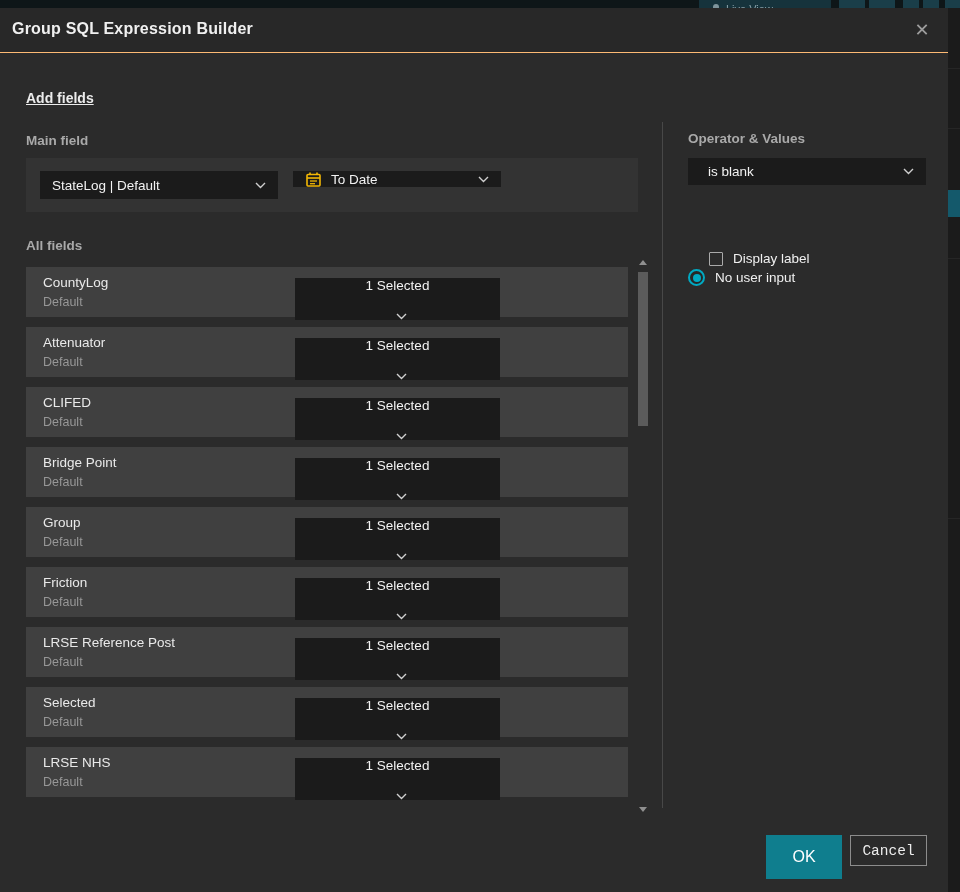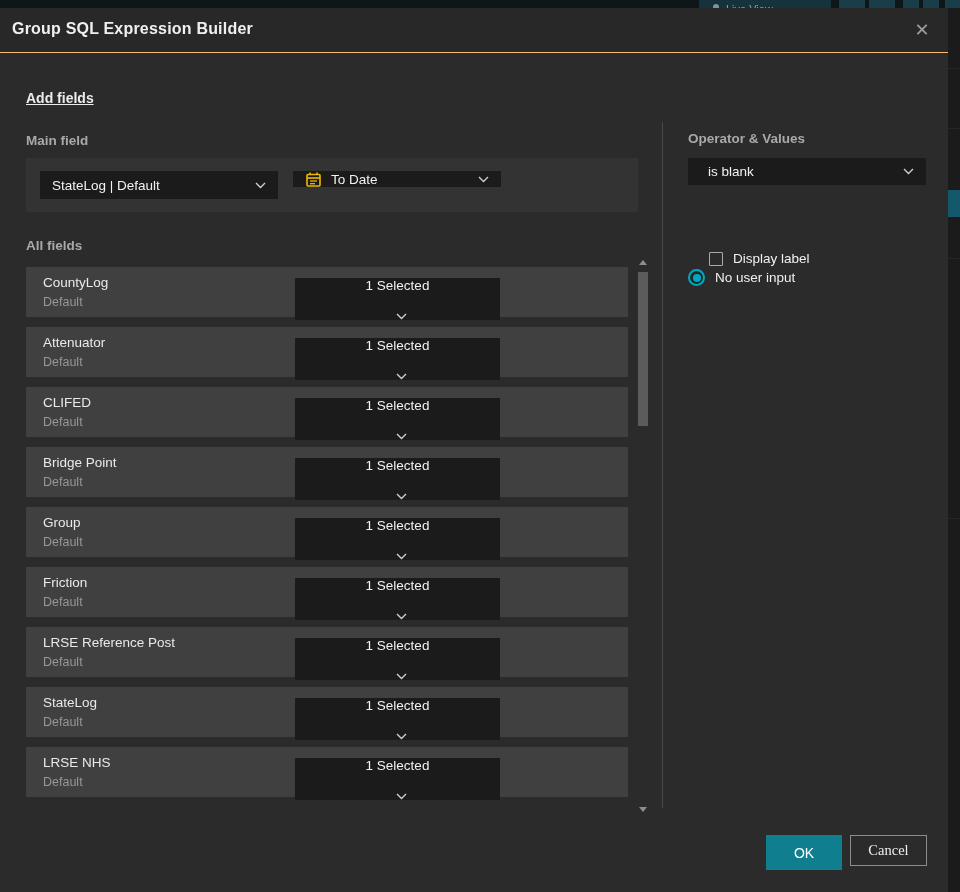--- a/index.html
+++ b/index.html
@@ -77,28 +77,28 @@
   .sel-operator{position:absolute;left:688px;top:150px;width:238px;height:27px;padding-left:20px;}
   .radio-row{position:absolute;left:688px;top:213px;display:flex;align-items:center;gap:10px;cursor:pointer;margin-top:48px;}
   .radio{width:13px;height:13px;border-radius:50%;border:2px solid #00a9c2;position:relative;background:#262626;flex:0 0 auto;}
   .radio.checked::after{content:'';position:absolute;left:2.5px;top:2.5px;width:8px;height:8px;border-radius:50%;background:#00a9c2;}
   .check-row{position:absolute;left:709px;top:243px;display:flex;align-items:center;gap:10px;cursor:pointer;}
   .checkbox{width:14px;height:14px;border:1px solid #aaaaaa;background:transparent;border-radius:1px;box-sizing:border-box;flex:0 0 auto;}
   .ctl-label{font-size:13.5px;color:#f0f0f0;}
 
   
   .btn-ok{
-    position:absolute;left:766px;top:827px;width:76px;height:35px;
-    background:#0f7e8e;color:#ffffff;border:none;font-size:14px;cursor:pointer;
+    position:absolute;left:766px;top:827px;width:76px;height:44px;
+    background:#0f7e8e;color:#ffffff;border:none;font-size:16px;cursor:pointer;
     font-family:"Liberation Sans",sans-serif;
   }
   .btn-cancel{
     position:absolute;left:850px;top:827px;width:77px;height:31px;
     background:transparent;color:#ededed;border:1px solid #8c8c8c;font-size:14.5px;cursor:pointer;
-    box-sizing:border-box;font-family:Liberation Serif, serif;
+    box-sizing:border-box;font-family:Liberation Mono, monospace;
   }
 </style>
 </head>
 <body>
 
 <div class="top-strip">
   <div class="live-view-btn">
     <span class="live-view-dot"></span>
     <span class="live-view-text">Live View</span>
   </div>
@@ -242,21 +242,21 @@
         <span class="sel-text">1 Selected</span>
         <span class="chev">
           <svg width="11" height="7" viewBox="0 0 11 7">
               <path d="M1 1 L5.5 5.5 L10 1" stroke="#cfcfcf" stroke-width="1.4" fill="none"></path>
             </svg>
         </span>
       </div>
     </div>
 
     <div class="field-row">
-      <div class="field-name">StateLog</div>
+      <div class="field-name">Selected</div>
       <div class="field-sub">Default</div>
       <div class="select row-select">
         <span class="sel-text">1 Selected</span>
         <span class="chev">
           <svg width="11" height="7" viewBox="0 0 11 7">
               <path d="M1 1 L5.5 5.5 L10 1" stroke="#cfcfcf" stroke-width="1.4" fill="none"></path>
             </svg>
         </span>
       </div>
     </div>

